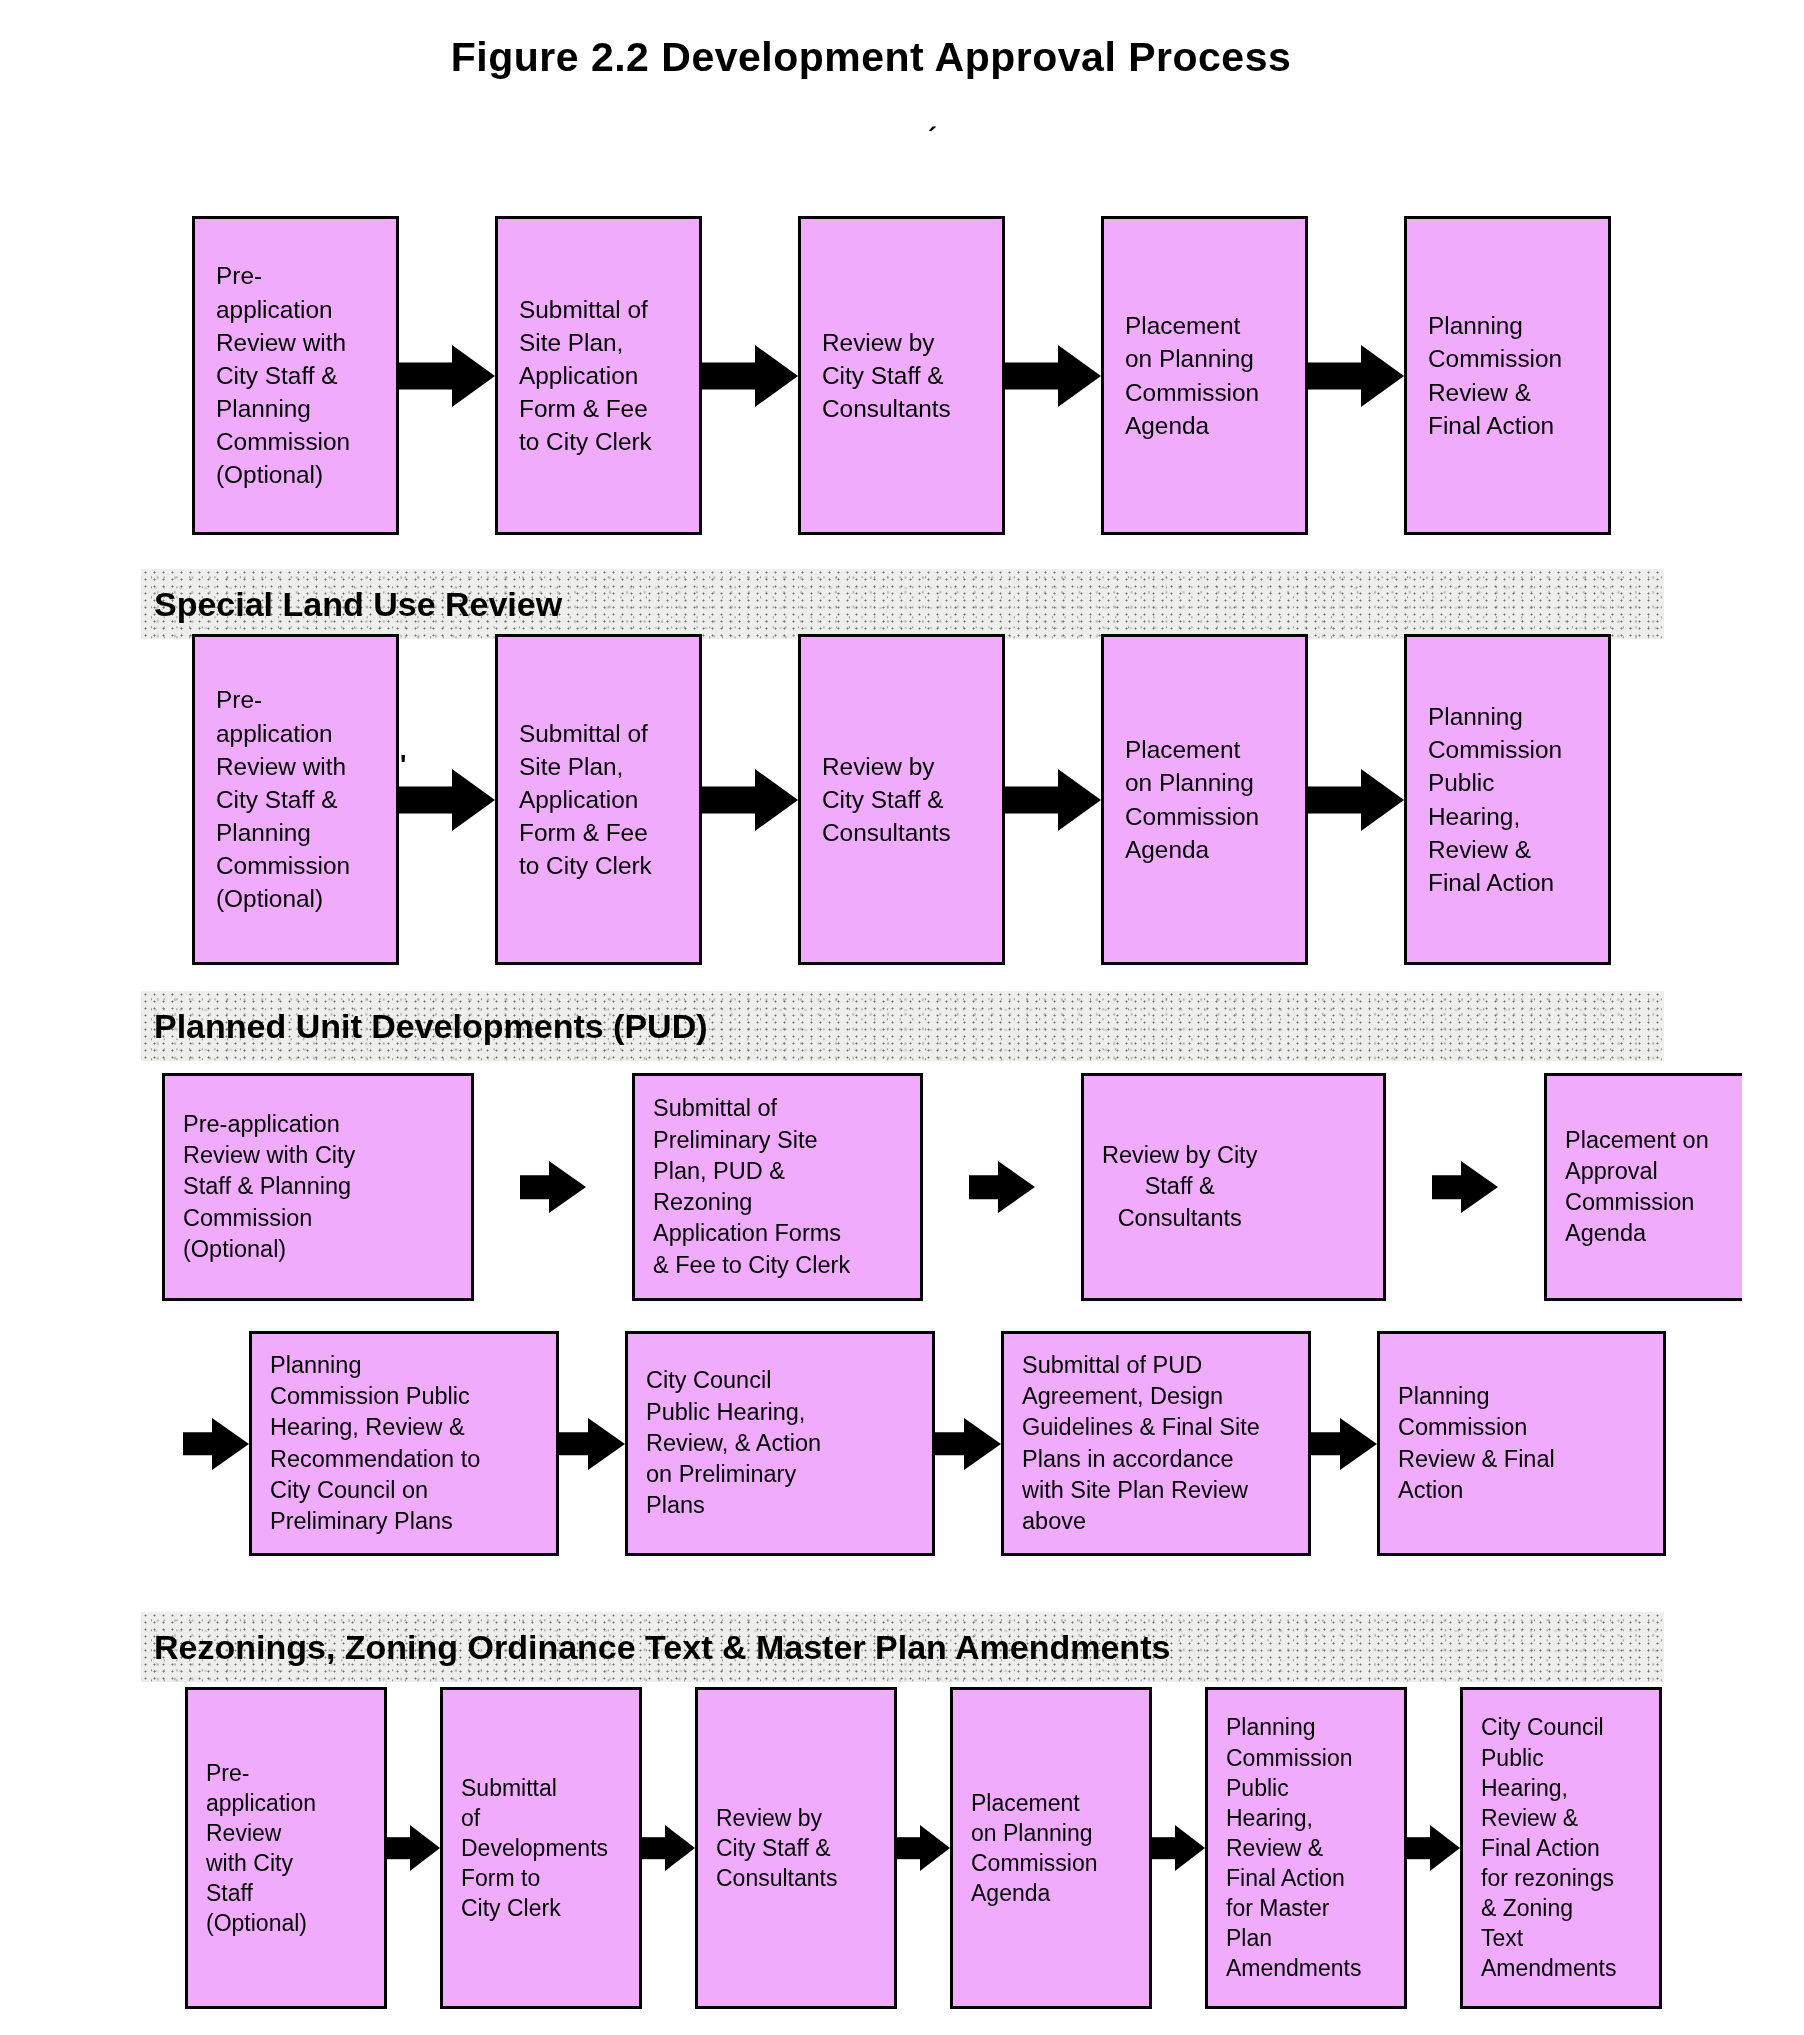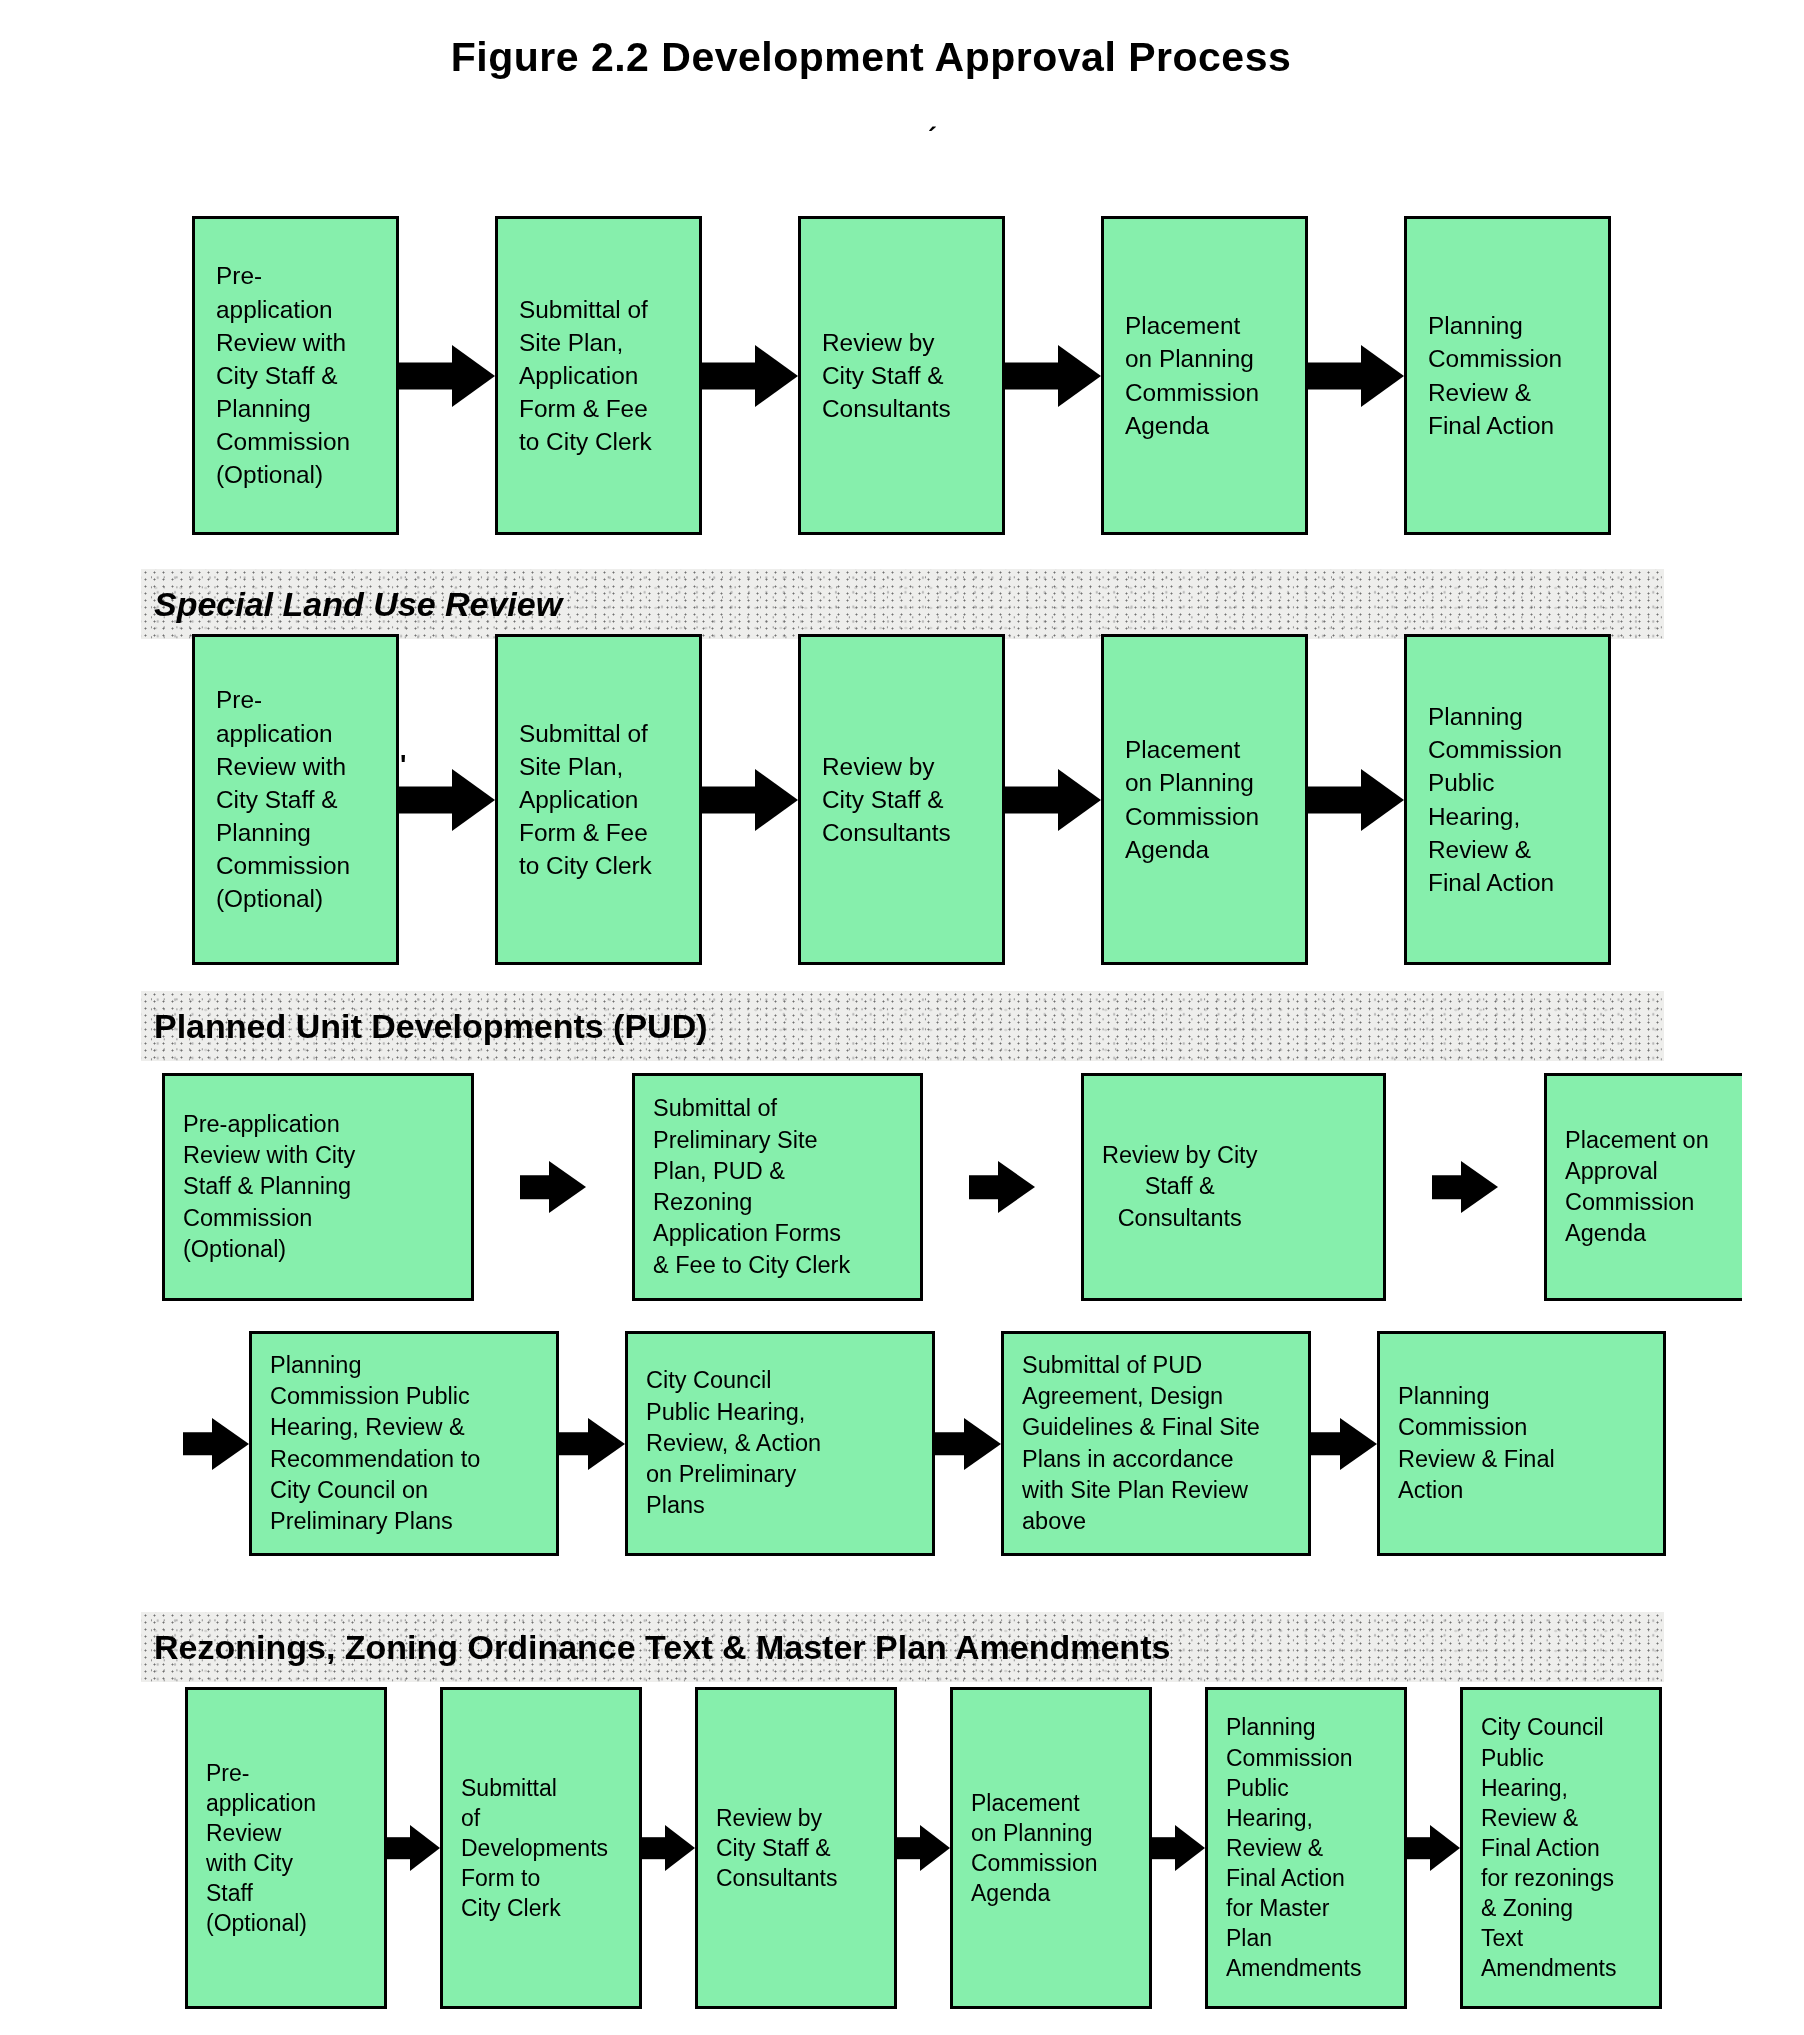--- a/index.html
+++ b/index.html
@@ -22,21 +22,21 @@
       radial-gradient(circle,#b7b7b7 0.9px, transparent 1.5px),
       radial-gradient(circle,#d2d2d0 1.1px, transparent 1.7px);
     background-size:9px 7px,12.7px 10px,17.4px 14.6px,25px 20px;
     background-position:0 0,4.2px 3.3px,8px 1.4px,2.3px 9px;
   }
   .band-text{
     font-size:34px;font-weight:bold;padding-left:13px;white-space:nowrap;
   }
   .row{position:absolute;display:flex;align-items:center;}
   .box{
-    border:3.3px solid #000;background:#86efac;box-sizing:border-box;
+    border:3.3px solid #000;background:#f0abfc;box-sizing:border-box;
     display:flex;align-items:center;flex:none;
   }
   .row-3a .box,.row-3b .box,.row-4 .box{border-width:3.8px;}
   .box-text{
     white-space:pre-line;font-size:24.4px;line-height:1.36;
     padding:0 14px 0 21px;
   }
   .row-3a .box-text,.row-3b .box-text{font-size:23.5px;line-height:1.33;padding:0 12.2px 0 18px;}
   .row-4 .box-text{font-size:23px;line-height:1.31;padding:0 11.3px 0 18px;}
   
@@ -105,21 +105,21 @@
       </div>
     <div class="arrow arrow-lg"></div>
     <div class="box w440 h680">
         <div class="box-text">Planning
 Commission
 Review &amp;
 Final Action</div>
       </div>
   </div>
 
-  <div class="band" style="top:569px;font-style:italic;">
+  <div class="band" style="top:569px;">
     <span class="band-text">Special Land Use Review</span>
   </div>
 
   <div class="row row-2" style="top:634px;left:192px;">
     <div class="box w440 h705">
         <div class="box-text">Pre-
 application
 Review with
 City Staff &amp;
 Planning

